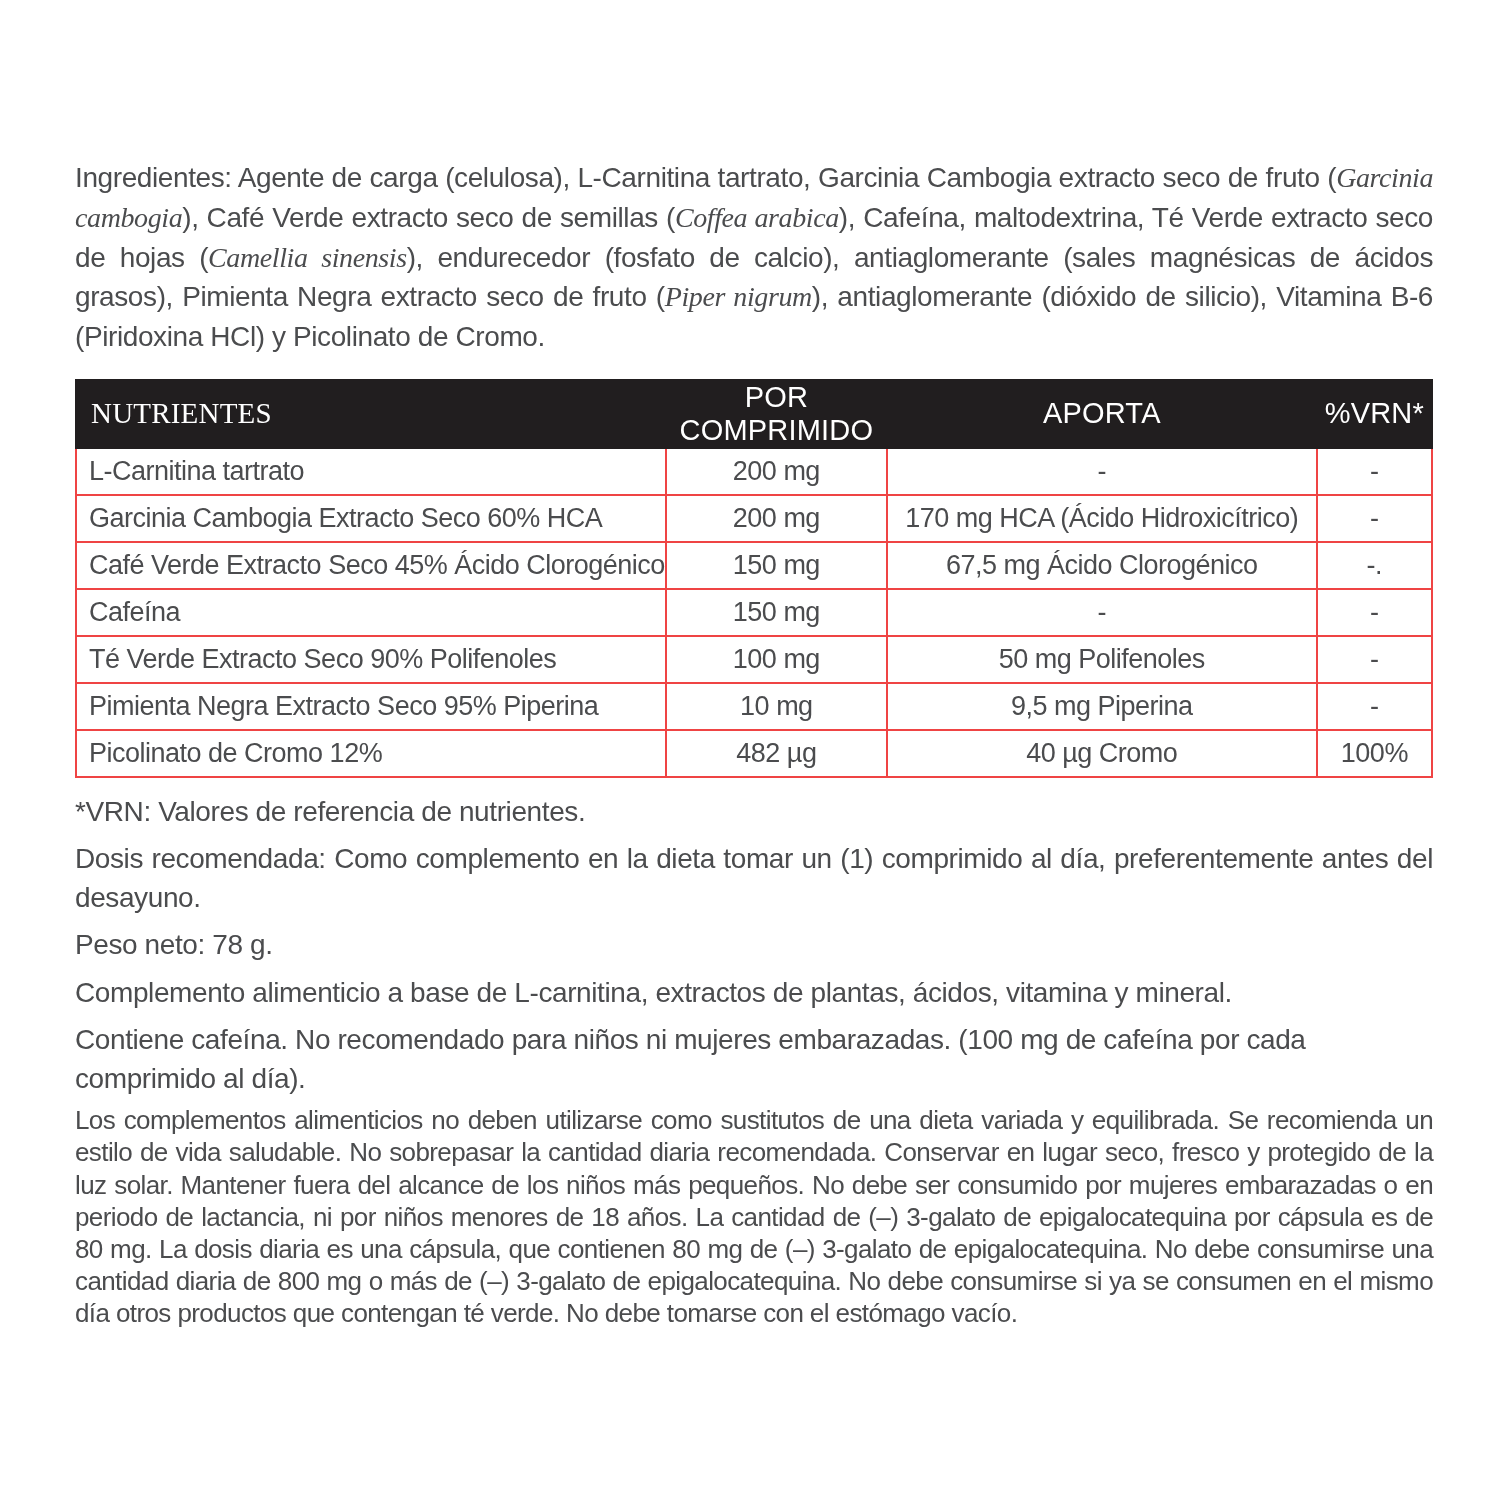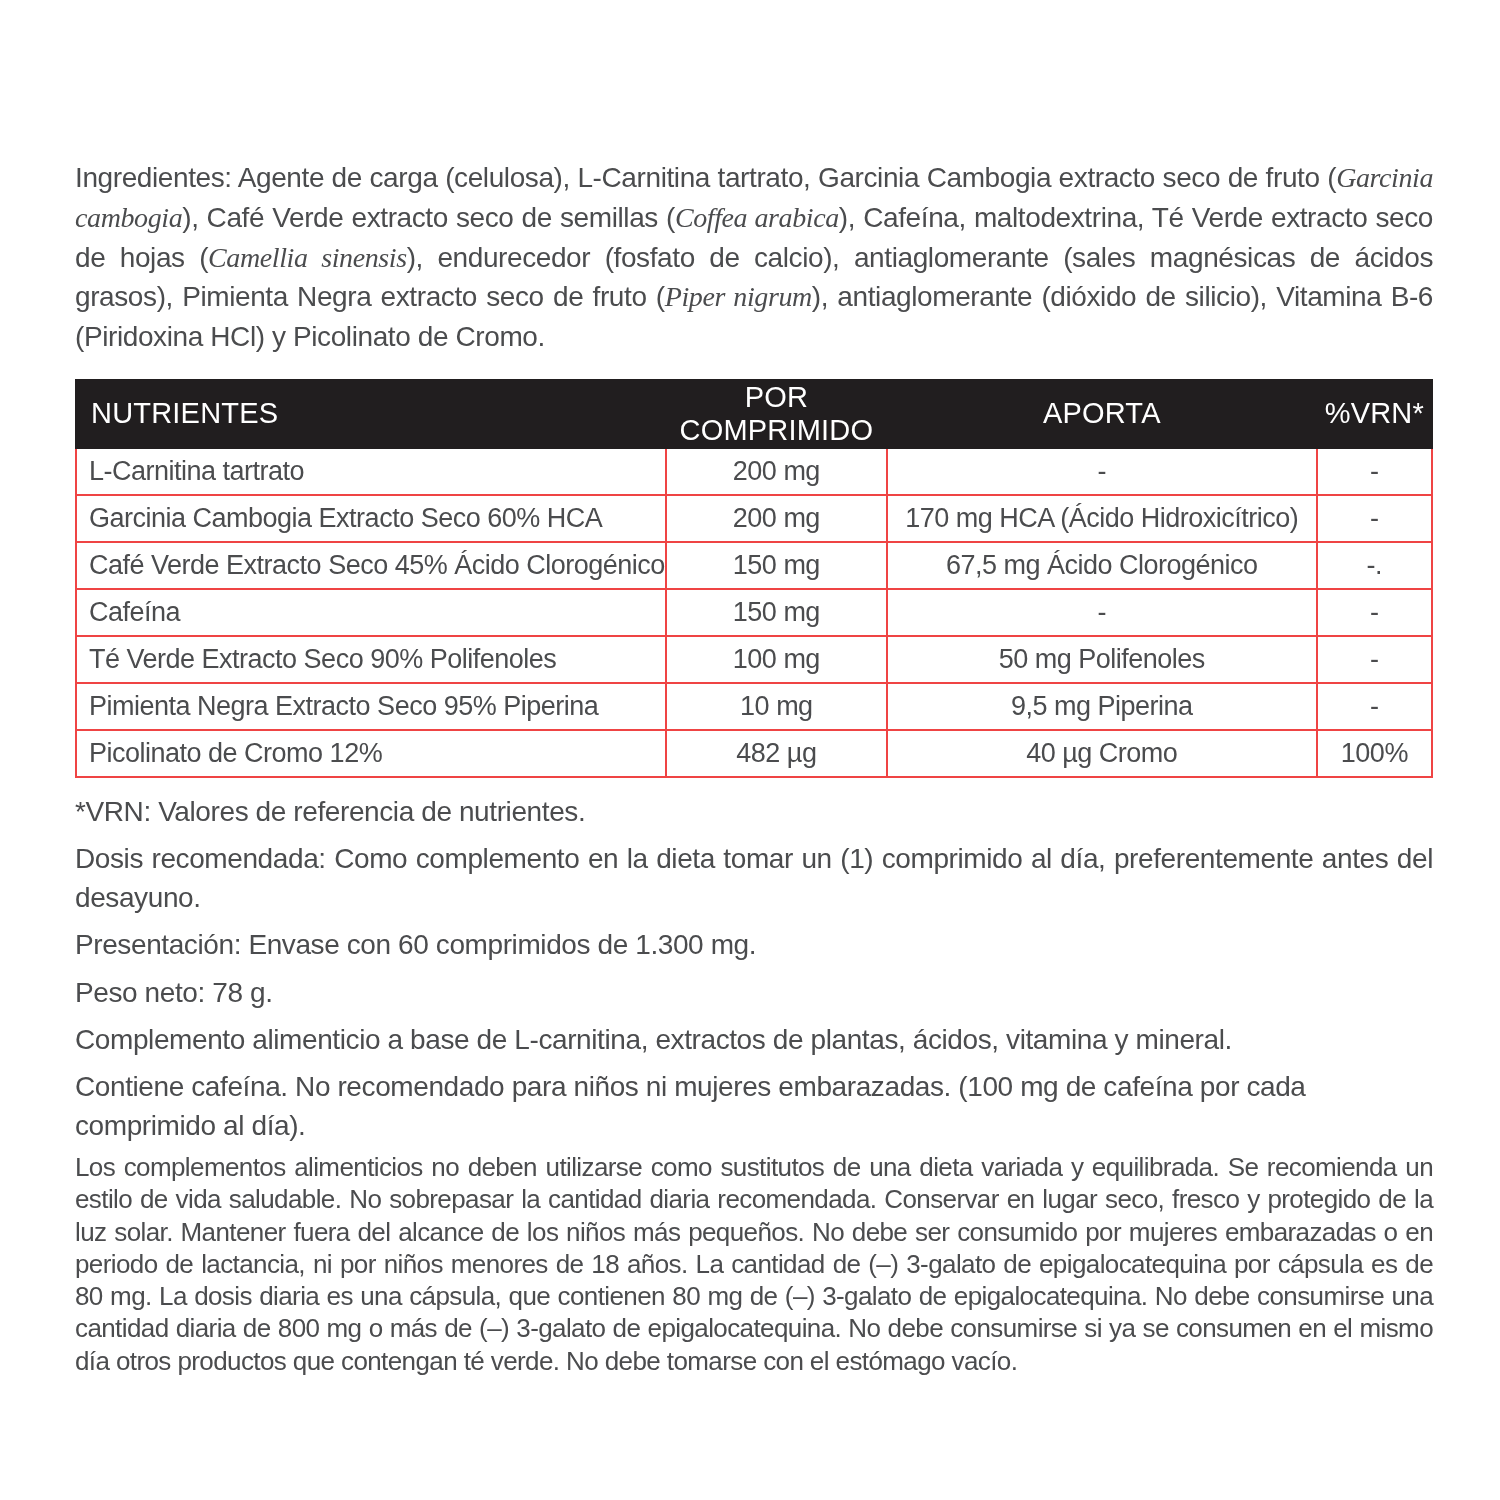--- a/index.html
+++ b/index.html
@@ -43,20 +43,21 @@
     font-weight:normal;
     font-size:29px;
     letter-spacing:0.2px;
     height:52px;
     text-align:center;
     padding:0;
   }
   table.nutrients thead th.first {
     text-align:left;
     padding-left:14px;
+    font-family:Liberation Serif, serif;
   }
   table.nutrients tbody td {
     border:2px solid #ef4444;
     height:45px;
     font-size:27px;
     letter-spacing:-0.5px;
     text-align:center;
     padding:0 4px;
     white-space:nowrap;
     overflow:hidden;
@@ -146,20 +147,19 @@
             <td class="first">Picolinato de Cromo 12%</td>
             <td>482 µg</td>
             <td>40 µg Cromo</td>
             <td>100%</td>
           </tr>
         </tbody>
     </table>
 
     <p class="note">*VRN: Valores de referencia de nutrientes.</p>
     <p class="note justify">Dosis recomendada: Como complemento en la dieta tomar un (1) comprimido al día, preferentemente antes del desayuno.</p>
-    <p class="note">Presentación: Envase con 60 comprimidos de 1.300 mg.</p>
     <p class="note">Peso neto: 78 g.</p>
     <p class="note">Complemento alimenticio a base de L-carnitina, extractos de plantas, ácidos, vitamina y mineral.</p>
     <p class="note">Contiene cafeína. No recomendado para niños ni mujeres embarazadas. (100 mg de cafeína por cada comprimido al día).</p>
     <p class="note warning">Los complementos alimenticios no deben utilizarse como sustitutos de una dieta variada y equilibrada. Se recomienda un estilo de vida saludable. No sobrepasar la cantidad diaria recomendada. Conservar en lugar seco, fresco y protegido de la luz solar. Mantener fuera del alcance de los niños más pequeños. No debe ser consumido por mujeres embarazadas o en periodo de lactancia, ni por niños menores de 18 años. La cantidad de (–) 3-galato de epigalocatequina por cápsula es de 80 mg. La dosis diaria es una cápsula, que contienen 80 mg de (–) 3-galato de epigalocatequina. No debe consumirse una cantidad diaria de 800 mg o más de (–) 3-galato de epigalocatequina. No debe consumirse si ya se consumen en el mismo día otros productos que contengan té verde. No debe tomarse con el estómago vacío.</p>
 
   </div>
 </div>
 
 </body></html>

